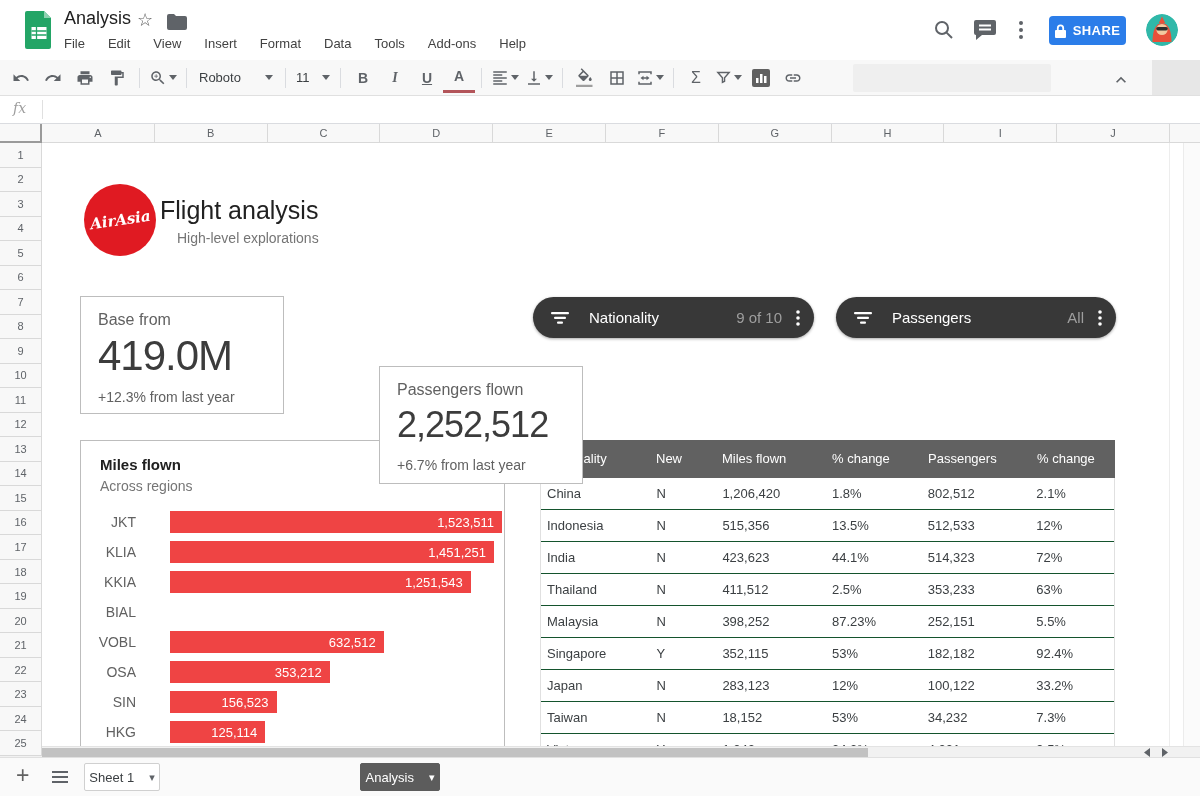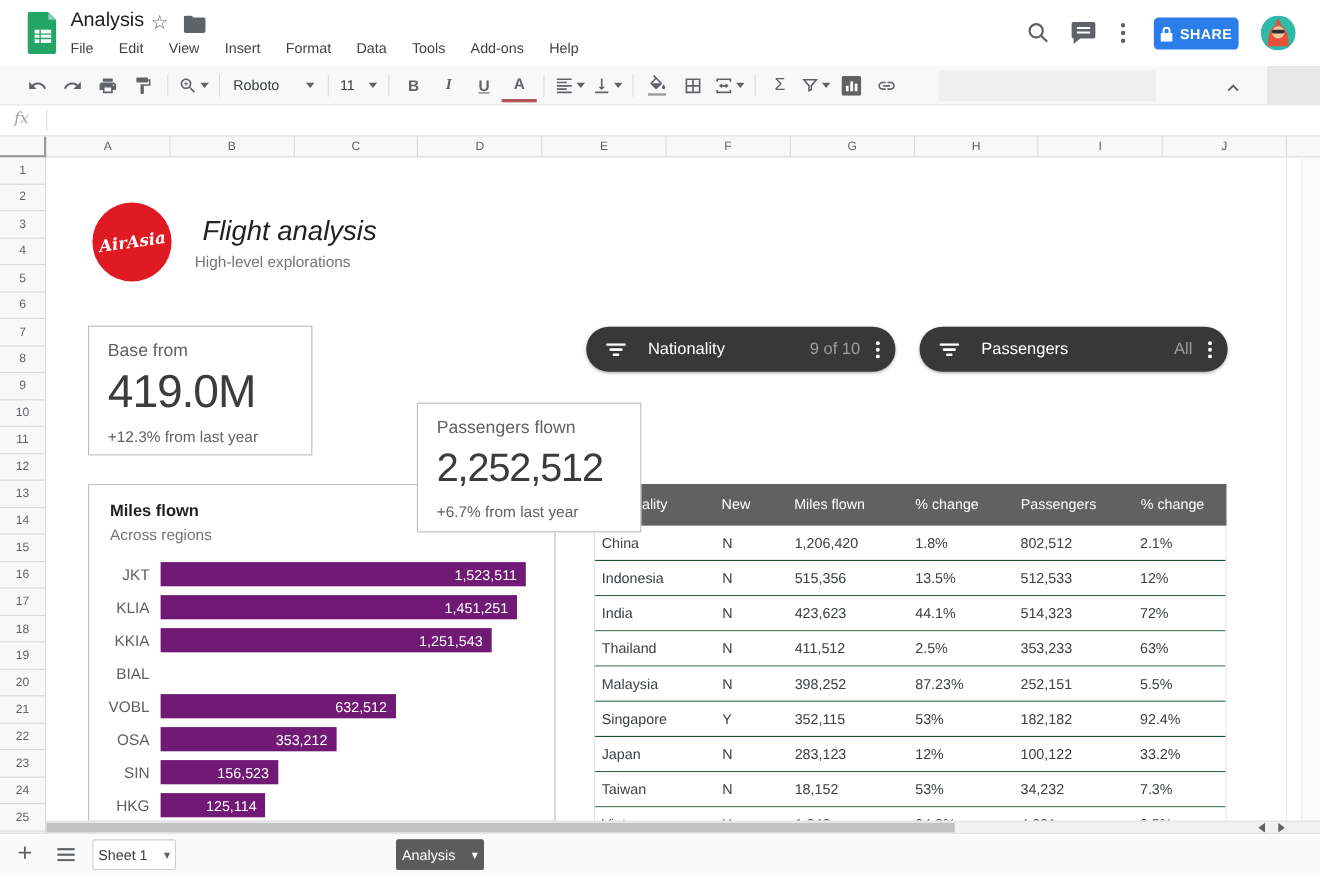--- a/index.html
+++ b/index.html
@@ -16,21 +16,21 @@
   .menu-item{cursor:pointer;}
   .search-icon{position:absolute;left:933px;top:19px;}
   .comment-icon{position:absolute;left:974px;top:20px;}
   .kebab-top{position:absolute;left:1019px;top:21px;}
   .share-btn{position:absolute;left:1049px;top:16px;width:77px;height:29px;background:#2b7de9;
              border-radius:4px;display:flex;align-items:center;justify-content:center;gap:7px;
              color:#fff;font-size:13px;font-weight:bold;letter-spacing:.4px;cursor:pointer;}
   .avatar{position:absolute;left:1146px;top:14px;width:32px;height:32px;border-radius:50%;overflow:hidden;}
   
   .toolbar{position:absolute;left:0;top:60px;width:1200px;height:36px;background:#f8f8f8;
-           border-bottom:1px solid #e0e0e0;display:flex;align-items:center;padding-left:18px;
+           border-bottom:1px solid #e0e0e0;display:flex;align-items:center;padding-left:5px;
            box-sizing:border-box;z-index:40;}
   .tbi{display:flex;align-items:center;justify-content:center;height:28px;min-width:26px;
        padding:0 3px;cursor:pointer;color:#5f6368;}
   .tb-sep{width:1px;height:20px;background:#dadce0;margin:0 6px;}
   .tb-caret{margin-left:2px;}
   .tb-font{font-size:13px;color:#3c4043;width:74px;justify-content:space-between;padding:0 6px;}
   .tb-size{font-size:13px;color:#3c4043;width:34px;justify-content:space-between;padding:0 4px;}
   .tb-letter{font-size:14px;font-weight:bold;color:#5f6368;}
   .tb-italic{font-family:"Liberation Serif",serif;font-style:italic;font-weight:bold;}
   .tb-under{text-decoration:underline;}
@@ -56,21 +56,21 @@
   .rowh{flex:0 0 24.52px;box-sizing:border-box;border-bottom:1px solid #d9d9d9;border-right:1px solid #d9d9d9;
         font-size:11px;color:#5f6368;display:flex;align-items:center;justify-content:center;cursor:pointer;}
   .grid-vline{position:absolute;left:1169px;top:143px;width:1px;height:603px;background:#ededed;}
   .vstrip{position:absolute;left:1183px;top:143px;width:17px;height:603px;background:#fbfbfb;
           border-left:1px solid #ececec;}
   
   .aa-logo{position:absolute;left:84px;top:184px;width:72px;height:72px;border-radius:50%;
            background:#e01a22;display:flex;align-items:center;justify-content:center;}
   .aa-logo span{color:#fff;font-family:"DejaVu Serif",serif;font-style:italic;font-weight:bold;
                 font-size:15px;transform:rotate(-8deg);}
-  .dash-title{position:absolute;left:184px;top:196px;font-size:25px;color:#212121;font-style:italic;}
+  .dash-title{position:absolute;left:160px;top:196px;font-size:25px;color:#212121;}
   .dash-sub{position:absolute;left:177px;top:230px;font-size:14px;color:#757575;}
   .kpi-card{position:absolute;background:#fff;border:1px solid #bdbdbd;box-sizing:border-box;
             padding:14px 17px;}
   .kpi-basefare{left:80px;top:296px;width:204px;height:118px;z-index:1;}
   .kpi-passengers{left:379px;top:366px;width:204px;height:118px;z-index:5;}
   .kpi-label{font-size:16px;color:#616161;}
   .kpi-value{color:#3c3c3c;margin-top:2px;letter-spacing:-1px;}
   .kpi-basefare .kpi-value{font-size:42px;line-height:50px;}
   .kpi-passengers .kpi-value{font-size:36px;line-height:48px;}
   .kpi-delta{font-size:14px;color:#616161;margin-top:8px;}
@@ -84,22 +84,22 @@
   .chip-kebab{margin:0 14px 0 14px;cursor:pointer;}
   
   .chart-card{position:absolute;left:80px;top:440px;width:425px;height:307px;background:#fff;
               border:1px solid #bdbdbd;box-sizing:border-box;z-index:1;}
   .chart-title{font-size:15px;font-weight:bold;color:#212121;margin:15px 0 0 19px;}
   .chart-sub{font-size:14px;color:#757575;margin:5px 0 0 19px;}
   .bars{margin-top:13px;}
   .bar-row{display:flex;align-items:center;height:30px;padding-right:26px;}
   .bar-label{width:55px;text-align:right;font-size:14px;color:#616161;margin-right:10px;flex:0 0 55px;}
   .bar-track{flex:1;}
-  .bar{height:22px;background:#701a75;color:#fff;font-size:13px;display:flex;align-items:center;
-       justify-content:flex-end;padding-right:8px;box-sizing:border-box;white-space:nowrap;}
+  .bar{height:22px;background:#ef4444;color:#fff;font-size:13px;display:flex;align-items:center;
+       justify-content:flex-end;padding-right:8px;box-sizing:border-box;white-space:nowrap;margin-left:24px;}
   
   .dash-table{position:absolute;left:540px;top:440px;width:575px;z-index:2;background:#fff;}
   .t-head{display:flex;background:#616161;color:#fff;font-size:13px;height:38px;}
   .t-head div{line-height:38px;}
   .t-body{border:1px solid #e0e0e0;border-top:none;box-sizing:border-box;}
   .t-row{display:flex;height:31px;border-bottom:1px solid #14532d;font-size:13px;color:#3c4043;
          align-items:center;background:#fff;}
   .t-row:last-child{border-bottom:none;}
   .t-head div,.t-row div{box-sizing:border-box;padding-left:6px;overflow:hidden;white-space:nowrap;}
   .t-head div:nth-of-type(1),.t-row div:nth-child(1){width:110px;}

